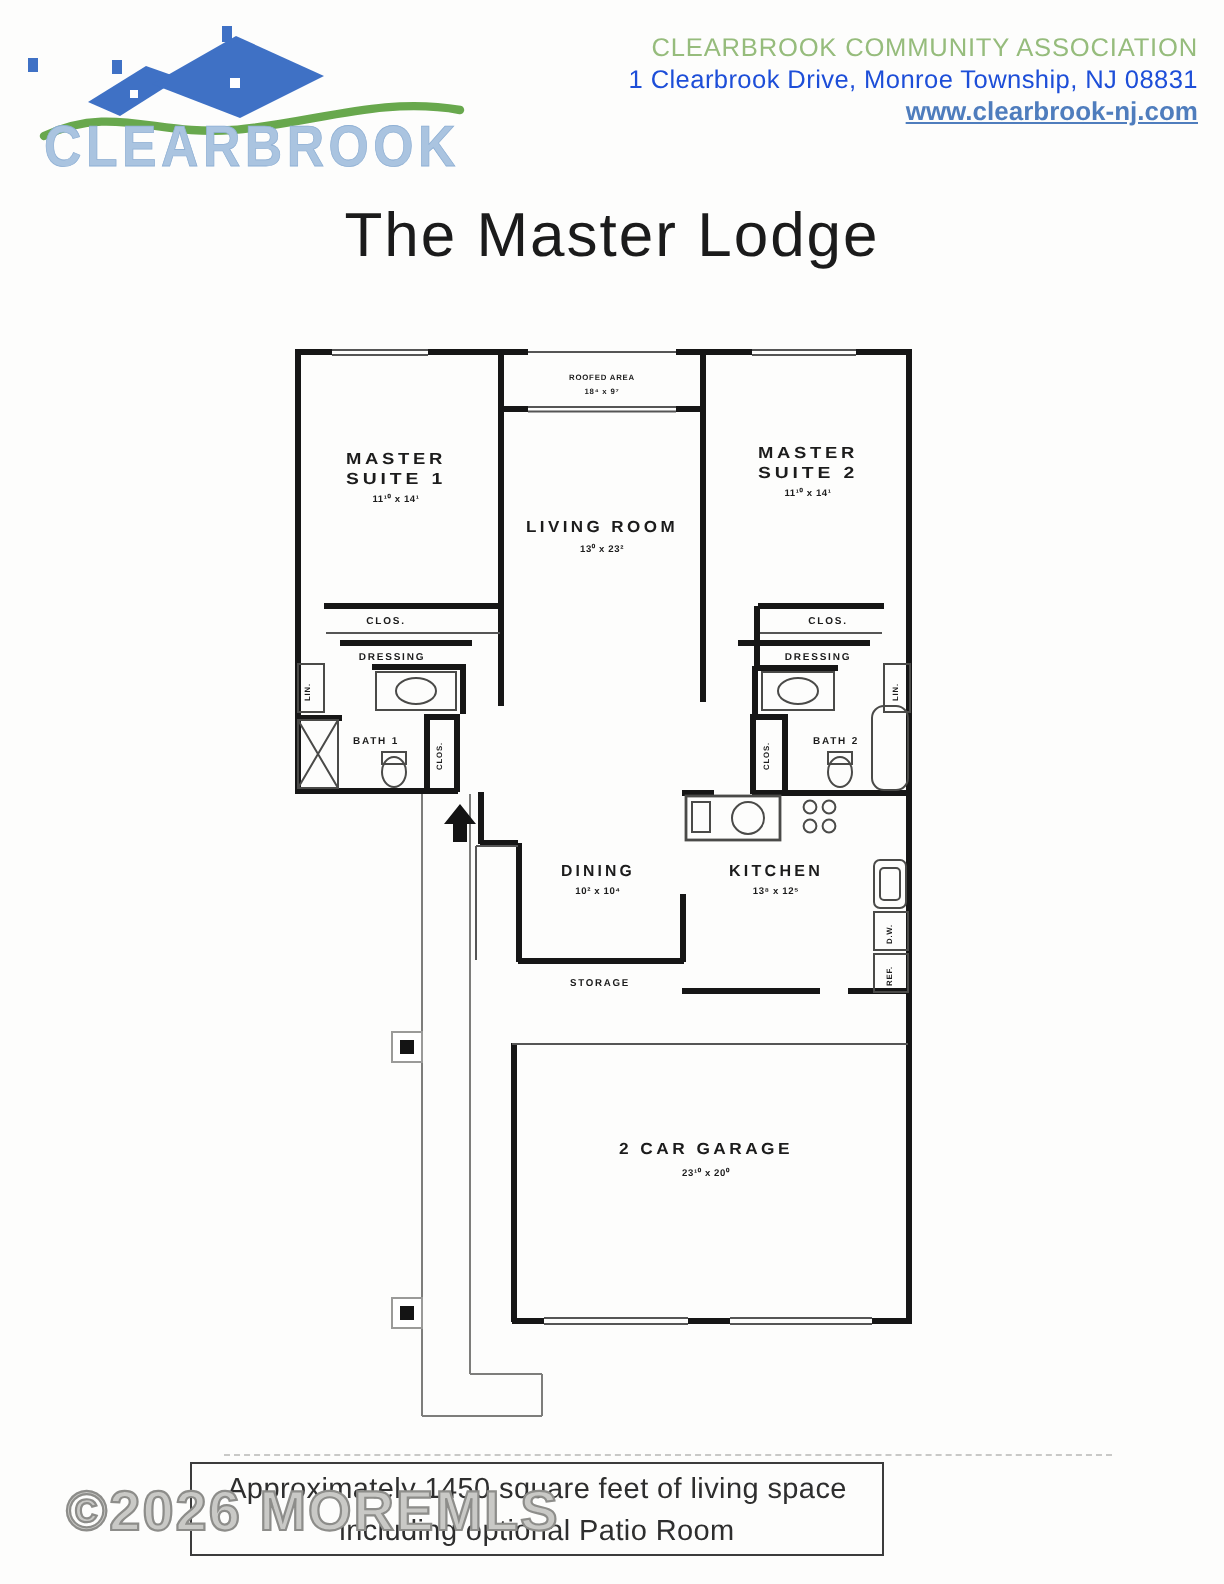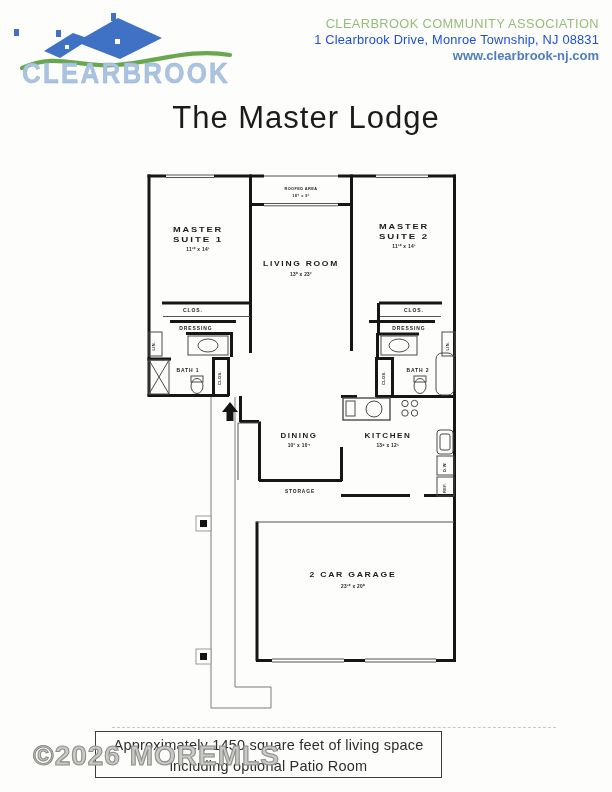--- a/index.html
+++ b/index.html
@@ -3,21 +3,21 @@
 <meta charset="utf-8">
 <style>
   html,body{margin:0;padding:0;background:#e9e9e9;}
   .page{position:relative;width:612px;height:792px;margin:0 auto;background:#fdfdfc;overflow:hidden;
         font-family:"Liberation Sans",sans-serif;}
   
   .logo{position:absolute;left:14px;top:6px;width:224px;height:88px;font-weight:bold;}
   .contact{position:absolute;right:13px;top:16px;text-align:right;line-height:15.5px;}
   .contact .org{color:#96bc7c;font-size:12.8px;letter-spacing:.4px;}
   .contact .addr,.contact .phone{color:#1d4ed8;font-size:12.8px;letter-spacing:.2px;}
-  .contact .site{color:#4f7dbd;font-size:13px;font-weight:bold;display:inline-block;margin-top:1px;}
+  .contact .site{color:#4f7dbd;font-size:13px;font-weight:bold;text-decoration:underline;display:inline-block;margin-top:1px;}
   .title{position:absolute;left:0;top:100px;width:612px;text-align:center;
          font-size:31px;color:#1b1b1b;letter-spacing:1px;font-weight:400;}
   
   .plan{position:absolute;left:0;top:150px;width:612px;height:585px;}
   .plan text{fill:#1c1c1c;font-family:"Liberation Sans",sans-serif;font-weight:bold;}
   .room{font-size:8px;letter-spacing:1.6px;}
   .dims{font-size:4.8px;letter-spacing:.3px;}
   .small{font-size:5px;letter-spacing:.9px;}
   .tiny{font-size:3.9px;letter-spacing:.4px;}
   

